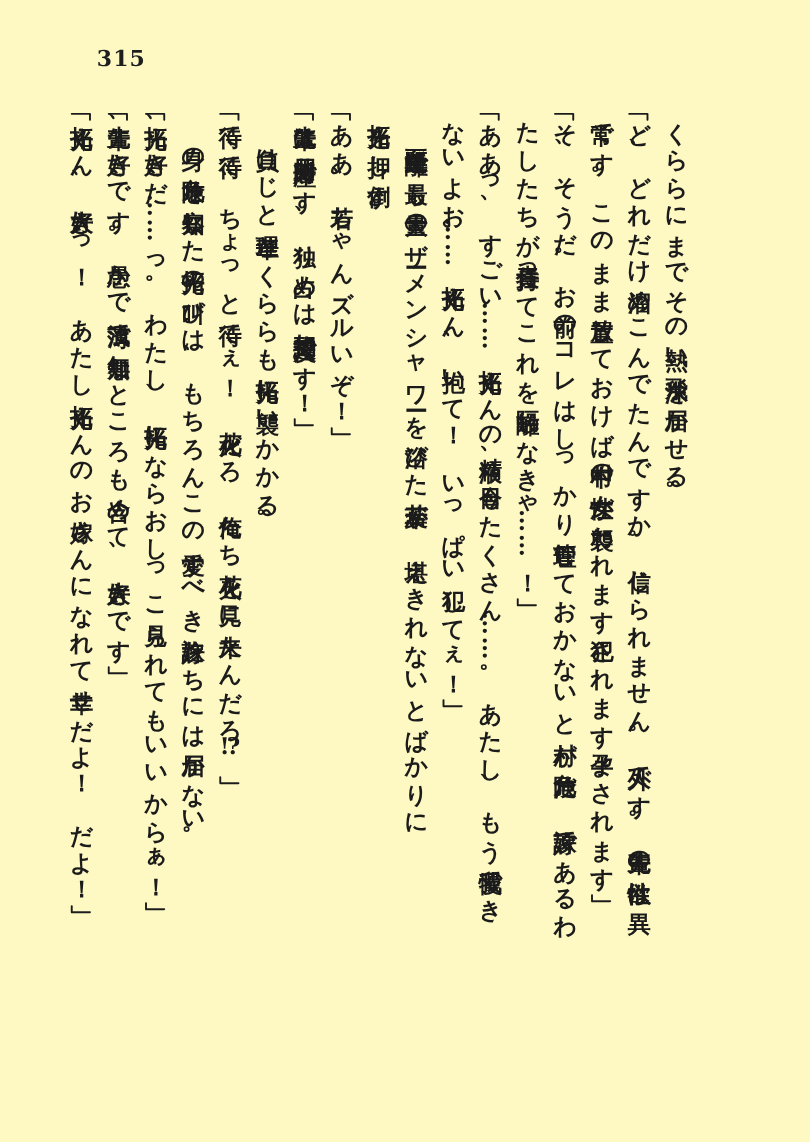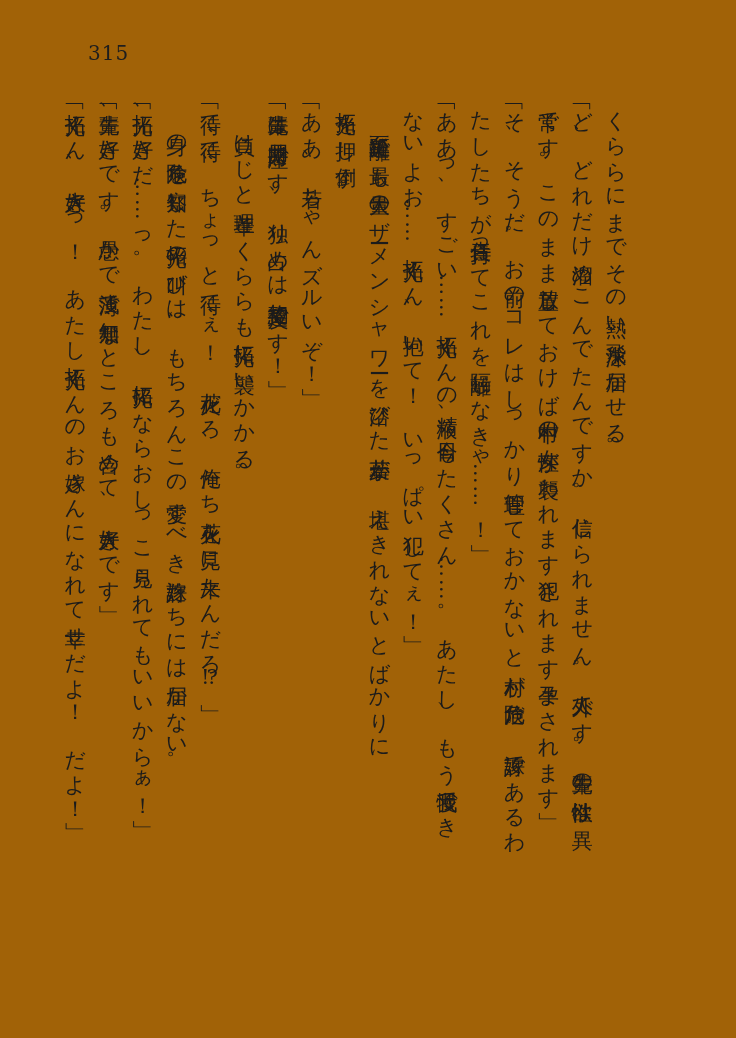--- a/index.html
+++ b/index.html
@@ -10,21 +10,22 @@
     width: 736px;
     height: 1038px;
     background: #f4f4f2;
     position: relative;
     overflow: hidden;
     font-family: "DejaVu Serif", "Liberation Serif", serif;
   }
   .page {
     position: absolute;
     inset: 0;
-    background: #a16207;
+    background: #fef9c3;
+    font-weight: bold;
   }
   .page-number {
     position: absolute;
     top: 41px;
     left: 88px;
     font-size: 20px;
     letter-spacing: 1px;
     color: #1e1e1e;
   }
   .text-block {

